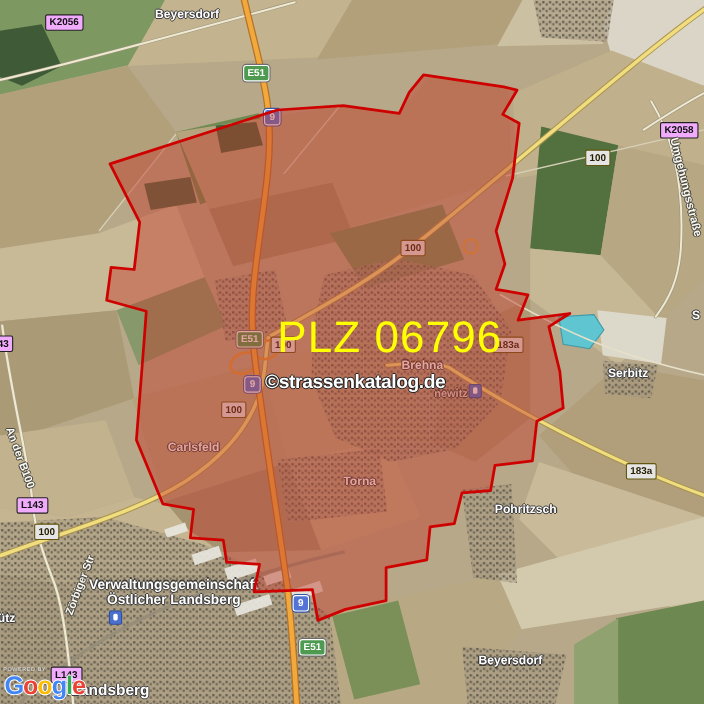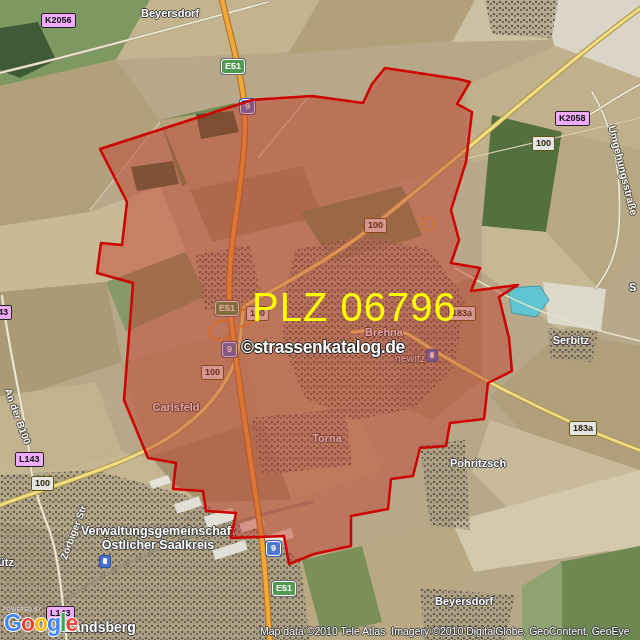--- a/index.html
+++ b/index.html
@@ -166,21 +166,21 @@
       <path d="M221,-5 C238,70 250,95 243,160 C236,225 225,268 231,320 C237,372 250,455 261,532 C266,575 268,610 270,645" stroke="#b5722a" stroke-width="6.5"></path>
       <path d="M221,-5 C238,70 250,95 243,160 C236,225 225,268 231,320 C237,372 250,455 261,532 C266,575 268,610 270,645" stroke="#f2a93b" stroke-width="4.2"></path>
     </g>
   </svg>
 
   <div class="layer">
 
     <div class="shield sh-white" style="left:41px;top:13px;">K2056</div>
     <div class="shield sh-green" style="left:221px;top:59px;">E51</div>
     <div class="shield sh-blue" style="left:240px;top:99px;">9</div>
-    <div class="shield sh-white" style="left:555px;top:111px;text-align:right;">K2058</div>
+    <div class="shield sh-white" style="left:600px;top:111px;text-align:right;">K2058</div>
     <div class="shield sh-yellow" style="left:532px;top:136px;">100</div>
     <div class="shield sh-yellow" style="left:364px;top:218px;">100</div>
     <div class="shield sh-green" style="left:215px;top:301px;">E51</div>
     <div class="shield sh-yellow" style="left:246px;top:306px;">100</div>
     <div class="shield sh-blue" style="left:222px;top:342px;">9</div>
     <div class="shield sh-yellow" style="left:201px;top:365px;">100</div>
     <div class="shield sh-yellow" style="left:448px;top:306px;">183a</div>
     <div class="shield sh-yellow" style="left:569px;top:421px;">183a</div>
     <div class="shield sh-white" style="left:15px;top:452px;">L143</div>
     <div class="shield sh-yellow" style="left:31px;top:476px;">100</div>
@@ -195,38 +195,37 @@
     <div class="place" style="left:176px;top:407px;">Carlsfeld</div>
     <div class="place" style="left:327px;top:438px;">Torna</div>
     <div class="place" style="left:478px;top:463px;">Pohritzsch</div>
     <div class="place" style="left:464px;top:601px;">Beyersdorf</div>
     <div class="place place-big" style="left:100px;top:627px;">Landsberg</div>
     <div class="place place-minor" style="left:410px;top:358px;">newitz</div>
     <div class="place place-edge" style="left:-2px;top:556px;">ütz</div>
     <div class="place place-edge" style="left:629px;top:281px;">S</div>
     <div class="vg-block" style="left:158px;top:538px;">
       <div>Verwaltungsgemeinschaft</div>
-      <div>Östlicher Saalkreis</div>
+      <div>Östlicher Landsberg</div>
     </div>
 
     <div class="street" style="left:618px;top:124px;transform:rotate(76deg);">Umgehungsstraße</div>
     <div class="street" style="left:13px;top:387px;transform:rotate(70deg);font-size:10px;">An der B100</div>
     <div class="street" style="left:58px;top:557px;transform:rotate(-69deg);font-size:10px;">Zörbiger Str</div>
 
     <div class="station" style="left:426px;top:349px;"></div>
     <div class="station" style="left:99px;top:555px;"></div>
   </div>
 
   <svg class="layer" width="640" height="640" viewBox="0 0 640 640">
     <polygon points="100,149 252,100 312,96 363,103 372,84 385,68 458,79 470,82 457,104 472,112 466,162 451,210 459,240 451,263 480,268 471,291 518,285 499,297 509,338 512,371 488,383 484,419 450,423 446,446 420,448 413,476 391,479 388,509 351,516 351,546 314,554 289,564 284,536 231,538 236,513 206,511 203,491 173,489 176,463 148,458 124,400 131,310 133,283 97,273 101,243 122,245 127,202" fill="#c03a2b" fill-opacity="0.45" stroke="#cf0000" stroke-width="2.5" stroke-linejoin="round"></polygon>
   </svg>
 
   <div class="layer">
     <div id="plz-label">PLZ 06796</div>
     <div id="wm1">©strassenkatalog.de</div>
-    <div id="attribution">Map data ©2010 Tele Atlas  Imagery ©2010 DigitalGlobe, GeoContent, GeoEye</div>
     <div id="powered">POWERED BY</div>
     <div id="glogo">
       <span style="color:#4285F4">G</span><span style="color:#EA4335">o</span><span style="color:#FBBC05">o</span><span style="color:#4285F4">g</span><span style="color:#34A853">l</span><span style="color:#EA4335">e</span>
     </div>
   </div>
 
 </div>
 
 </body></html>

